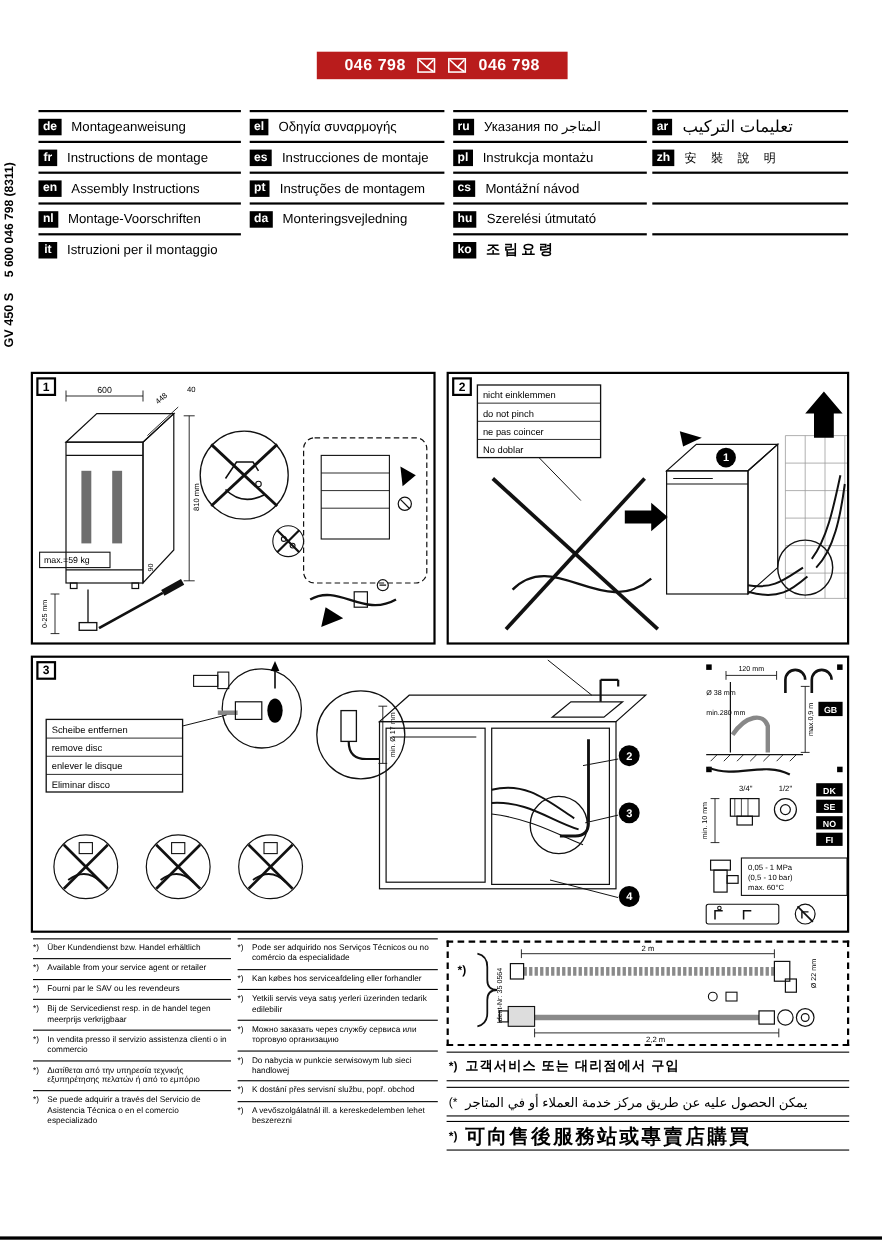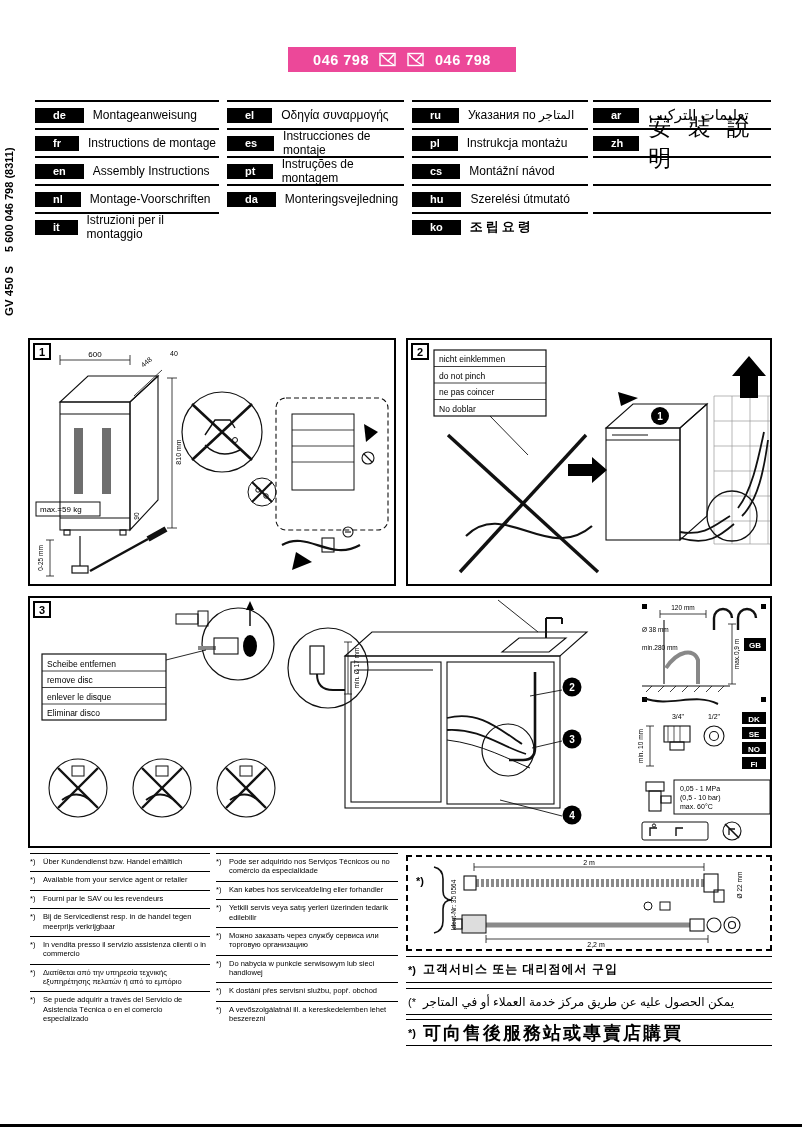--- a/index.html
+++ b/index.html
@@ -1,28 +1,28 @@
 <!DOCTYPE html>
 <html><head>
 <meta charset="utf-8">
 <style>
   *{margin:0;padding:0;box-sizing:border-box}
   html,body{width:802px;height:1134px}
   body{position:relative;background:#fff;color:#000;font-family:"Liberation Sans","DejaVu Sans",sans-serif;overflow:hidden}
-  .header-bar{position:absolute;left:288px;top:47px;width:228px;height:25px;background:#ec4899;color:#fff;display:flex;align-items:center;justify-content:center;gap:10px;font-weight:700;font-size:14.5px;letter-spacing:.5px}
+  .header-bar{position:absolute;left:288px;top:47px;width:228px;height:25px;background:#b91c1c;color:#fff;display:flex;align-items:center;justify-content:center;gap:10px;font-weight:700;font-size:14.5px;letter-spacing:.5px}
   .vert{position:absolute;writing-mode:vertical-rl;transform:rotate(180deg);font-weight:700;white-space:nowrap}
   .spine-code{left:3px;top:92px;height:160px;font-size:11px}
   .spine-model{left:3px;top:252px;height:64px;font-size:11.5px}
   .lang-col{position:absolute;top:100px}
   .lang-cell{height:28px;border-top:2px solid #000;display:flex;align-items:center}
-  .lang-badge{background:#000;color:#fff;font-weight:700;font-size:11px;line-height:1;padding:2px 18px;min-width:17px;text-align:center;margin-right:9px}
+  .lang-badge{background:#000;color:#fff;font-weight:700;font-size:11px;line-height:1;padding:2px 4px;min-width:17px;text-align:center;margin-right:9px}
   .lang-label{font-size:12px}
   .lang-label.ko{font-size:13px;font-weight:700;letter-spacing:3px}
   .lang-label.ar{font-size:15px;font-weight:400}
-  .lang-label.zh{font-size:23px;letter-spacing:5px}
+  .lang-label.zh{font-size:11px;letter-spacing:5px}
   .figure{position:absolute;border:2px solid #000;background:#fff}
   .fig-num{position:absolute;top:3px;left:3px;width:18px;height:17px;border:2px solid #000;background:#fff;display:flex;align-items:center;justify-content:center;font-weight:700;font-size:11px;z-index:2}
   .figure svg{position:absolute;left:0;top:0}
   .fn-col{position:absolute;top:853px}
   .fn-item{border-top:1.5px solid #000;padding:3px 0 5px;display:flex;gap:3px;font-size:7.5px;line-height:1.25}
   .fn-marker{flex:0 0 10px}
   .acc-box{position:absolute;left:406px;top:855px;width:366px;height:96px;border:2px dashed #000}
   .fn-right{position:absolute;left:406px;width:366px;border-top:1.5px solid #000;border-bottom:1.5px solid #000;display:flex;align-items:center;gap:7px;font-weight:700;padding:3px 2px;height:27px}
   .bottom-rule{position:absolute;left:0;top:1124px;width:802px;height:3px;background:#000}
   svg text{font-family:"Liberation Sans","DejaVu Sans",sans-serif;fill:#000}

